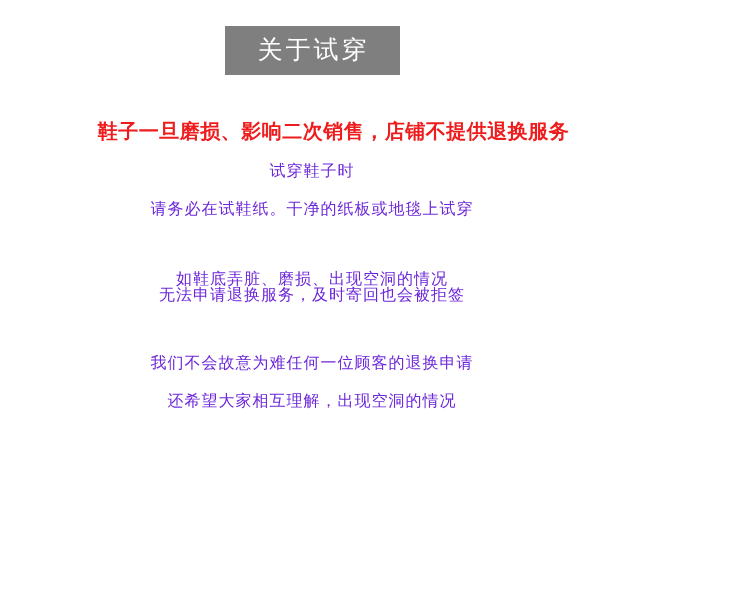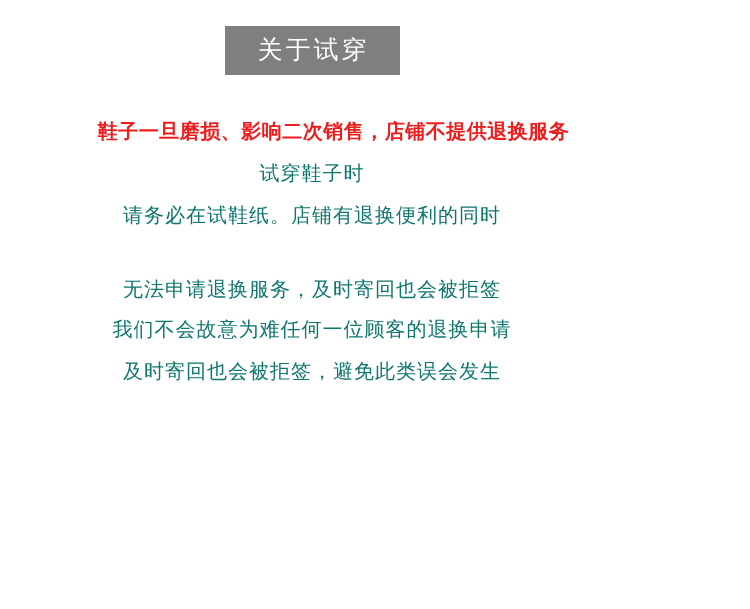--- a/index.html
+++ b/index.html
@@ -34,57 +34,58 @@
     letter-spacing: 3px;
     padding: 11px 30px 13px 33px;
     line-height: 1;
     white-space: nowrap;
   }
   .body-block {
     width: 100%;
     text-align: center;
   }
   .line {
-    color: #0f766e;
-    font-size: 20px;
+    color: #6d28d9;
+    font-size: 16px;
     line-height: 1;
     letter-spacing: 1px;
     white-space: nowrap;
   }
   .line.red {
     color: #ee1c1c;
     font-weight: bold;
     letter-spacing: 0.5px;
     font-size: 20px;
     padding-left: 43px;
   }
   .group-1 { margin-top: 46px; }
   .group-1 .line + .line { margin-top: 22px; }
   .group-2 { margin-top: 54px; }
   .group-2 .line + .line { }
-  .group-3 { margin-top: 20px; }
+  .group-3 { margin-top: 52px; }
   .group-3 .line + .line { margin-top: 22px; }
 </style>
 </head>
 <body>
 
 <div class="page">
 
   <div class="title-wrap">
     <div class="title-badge">关于试穿</div>
   </div>
 
   <div class="body-block group-1">
     <div class="line red">鞋子一旦磨损、影响二次销售，店铺不提供退换服务</div>
     <div class="line">试穿鞋子时</div>
-    <div class="line">请务必在试鞋纸。店铺有退换便利的同时</div>
+    <div class="line">请务必在试鞋纸。干净的纸板或地毯上试穿</div>
   </div>
 
   <div class="body-block group-2">
+    <div class="line">如鞋底弄脏、磨损、出现空洞的情况</div>
     <div class="line">无法申请退换服务，及时寄回也会被拒签</div>
   </div>
 
   <div class="body-block group-3">
     <div class="line">我们不会故意为难任何一位顾客的退换申请</div>
-    <div class="line">及时寄回也会被拒签，避免此类误会发生</div>
+    <div class="line">还希望大家相互理解，出现空洞的情况</div>
   </div>
 
 </div>
 
 </body></html>

